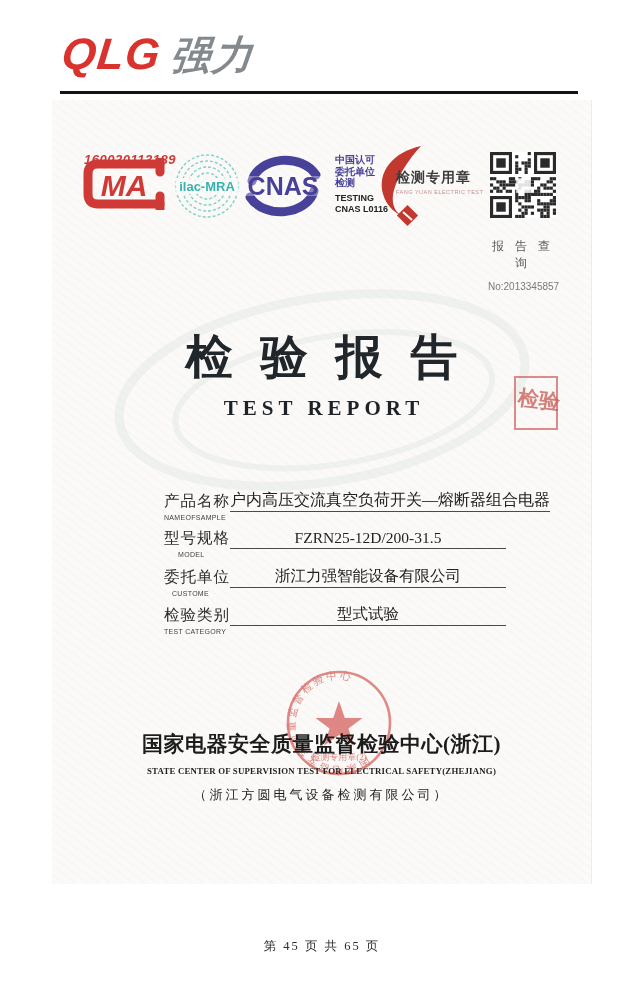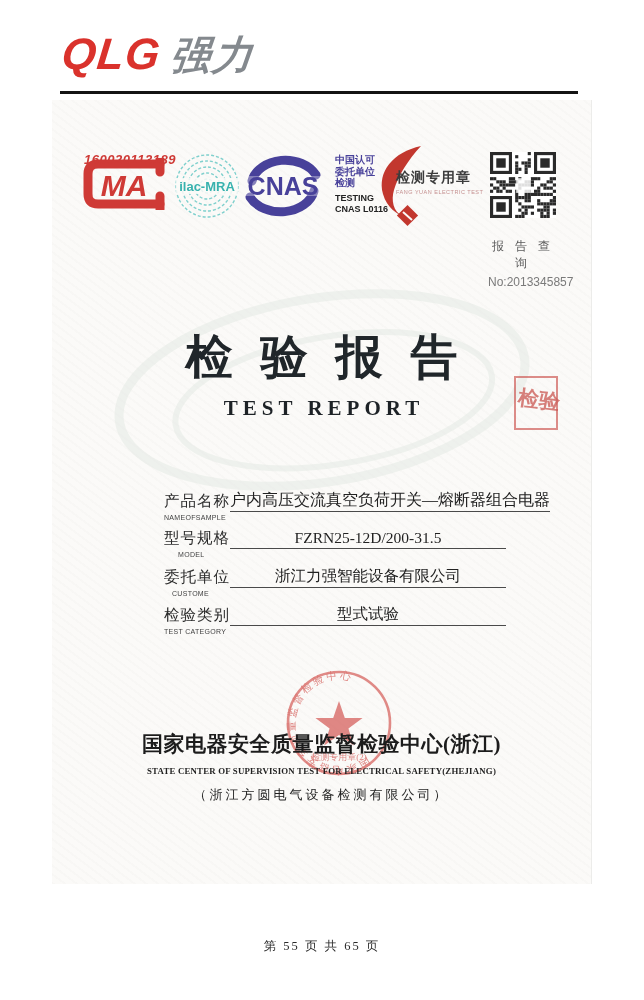--- a/index.html
+++ b/index.html
@@ -30,21 +30,21 @@
   .cert { position:absolute; }
   .cma-number { position:absolute; left:-4px; top:52px; width:100px; text-align:center; font-family:"Liberation Sans",sans-serif; font-weight:bold; font-size:13px; color:#cf3a36; letter-spacing:0.5px;font-style:italic; }
   .cnas-side { position:absolute; left:273px; top:54px; font-family:"Liberation Sans",sans-serif;margin-left:10px; }
   .cnas-cn { font-size:10px; line-height:11.5px; color:#48419a; font-weight:bold; }
   .cnas-en { font-size:9px; line-height:11px; color:#222; font-weight:bold; margin-top:4px; }
   .fy-text { position:absolute; left:344px; top:69px; width:130px; }
   .fy-cn { font-size:14px; font-weight:bold; color:#3c3c3c; letter-spacing:1px; font-family:"Liberation Serif",serif; }
   .fy-en { font-size:5.5px; color:#c59090; letter-spacing:0.5px; margin-top:2px; font-family:"Liberation Sans",sans-serif; }
   .qr-wrap { position:absolute; left:436px; top:52px; width:70px; text-align:center; }
   .qr-caption { font-size:12px; color:#5a5a5a; letter-spacing:4px; margin-top:16px; font-family:Liberation Serif, serif; }
-  .qr-number { font-size:12px; color:#7a7a7a; font-family:"Liberation Sans",sans-serif; margin-top:3px; }
+  .qr-number { font-size:10px; color:#7a7a7a; font-family:"Liberation Sans",sans-serif; margin-top:9px; }
 
   
   .title-block { position:absolute; left:0; top:226px; width:100%; text-align:center; }
   .title-cn { font-size:47px; font-weight:bold; color:#20262a; letter-spacing:28px; padding-left:28px; }
   .title-en { font-size:21px; font-weight:bold; color:#1d2226; letter-spacing:5px; padding-left:5px; margin-top:7px; }
 
   .side-stamp {
     position:absolute; left:462px; top:276px; width:44px; height:54px;
     border:2px solid rgba(203,78,73,0.75); opacity:0.85; overflow:visible;
   }
@@ -335,14 +335,14 @@
       <text x="55" y="92" text-anchor="middle" font-size="9" fill="rgba(210,82,78,0.9)">检测专用章(2)</text>
     </svg>
 
     <div class="inst">
       <div class="inst-cn">国家电器安全质量监督检验中心(浙江)</div>
       <div class="inst-en">STATE CENTER OF SUPERVISION TEST FOR ELECTRICAL SAFETY(ZHEJIANG)</div>
       <div class="inst-sub">（浙江方圆电气设备检测有限公司）</div>
     </div>
   </div>
 
-  <div class="page-footer">第 55 页 共 65 页</div>
+  <div class="page-footer">第 45 页 共 65 页</div>
 </div>
 
 </body></html>

